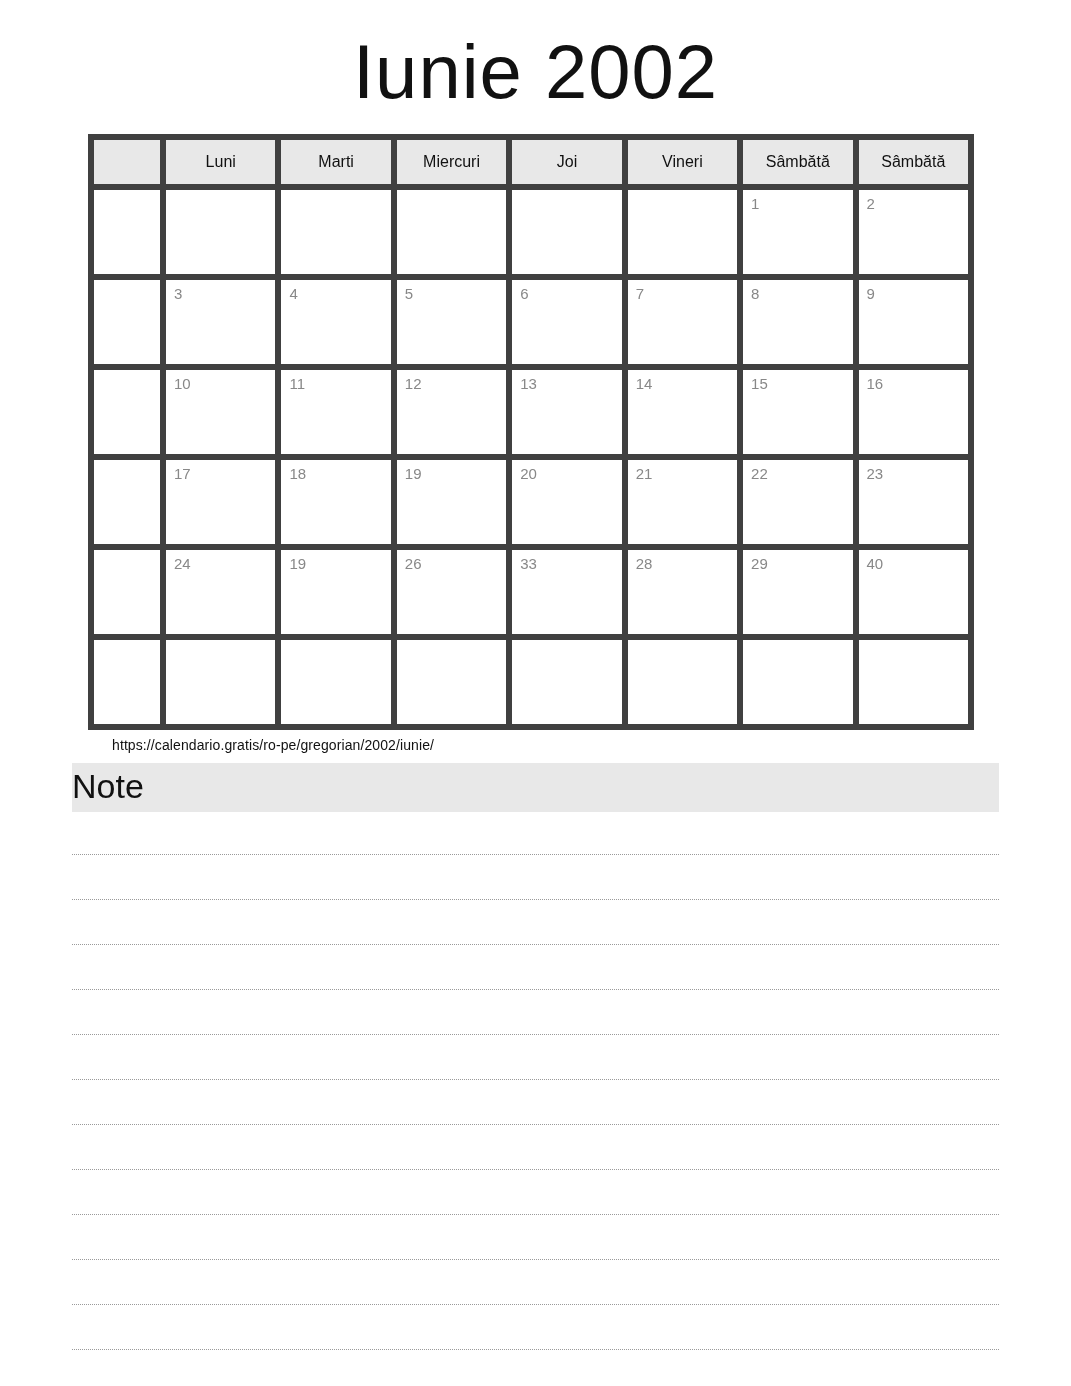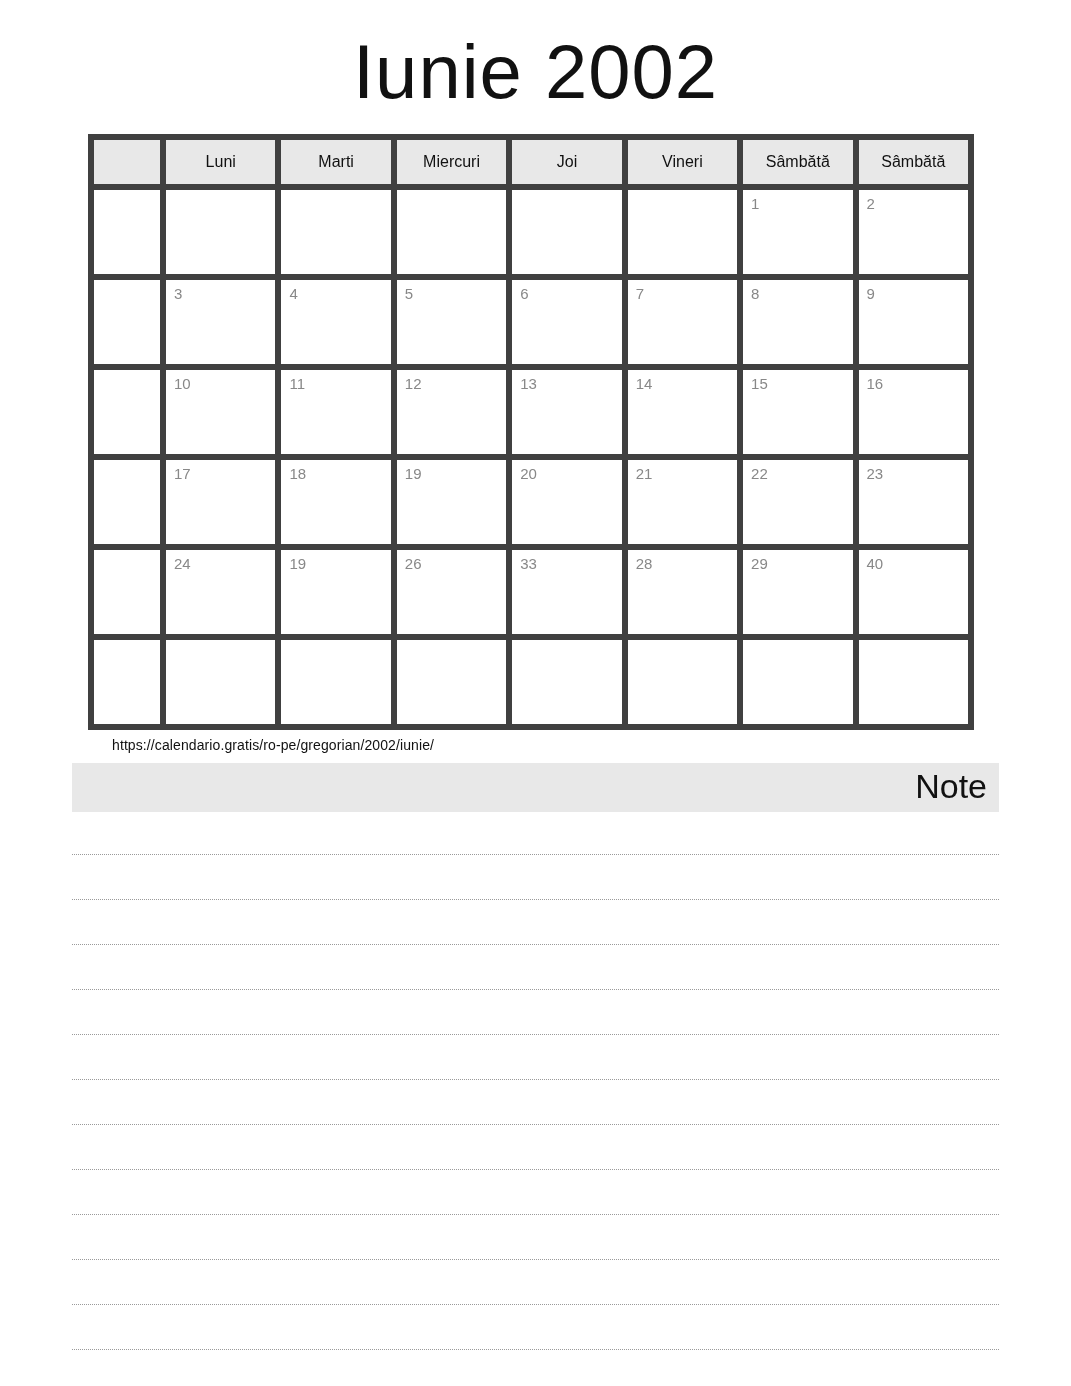--- a/index.html
+++ b/index.html
@@ -75,24 +75,24 @@
     font-size: 14px;
     color: #111111;
     letter-spacing: 0.1px;
   }
   .notes {
     margin: 10px 72px 0 72px;
     width: 927px;
   }
   .notes-header {
     background: #e8e8e8;
-    text-align: right;
+    text-align: left;
     font-size: 34px;
     font-weight: 400;
-    padding: 4px 12px 6px 0;
+    padding: 4px 0 6px 0;
     color: #111111;
     line-height: 1.15;
   }
   .note-line {
     border-bottom: 1px dotted #9a9a9a;
     height: 44px;
   }
   .note-line.first {
     height: 42px;
   }

